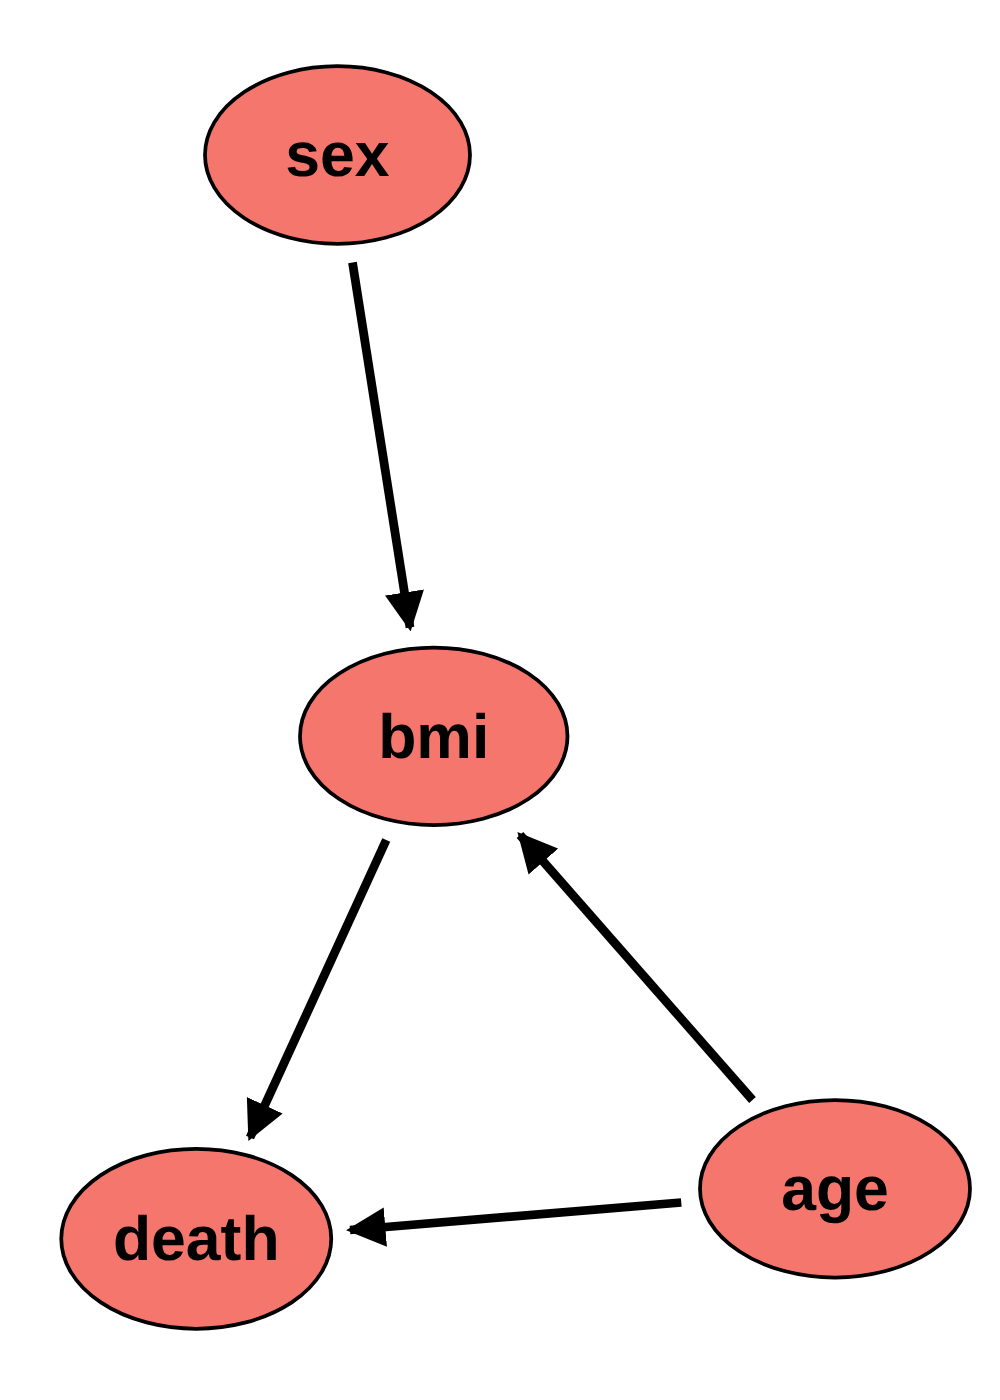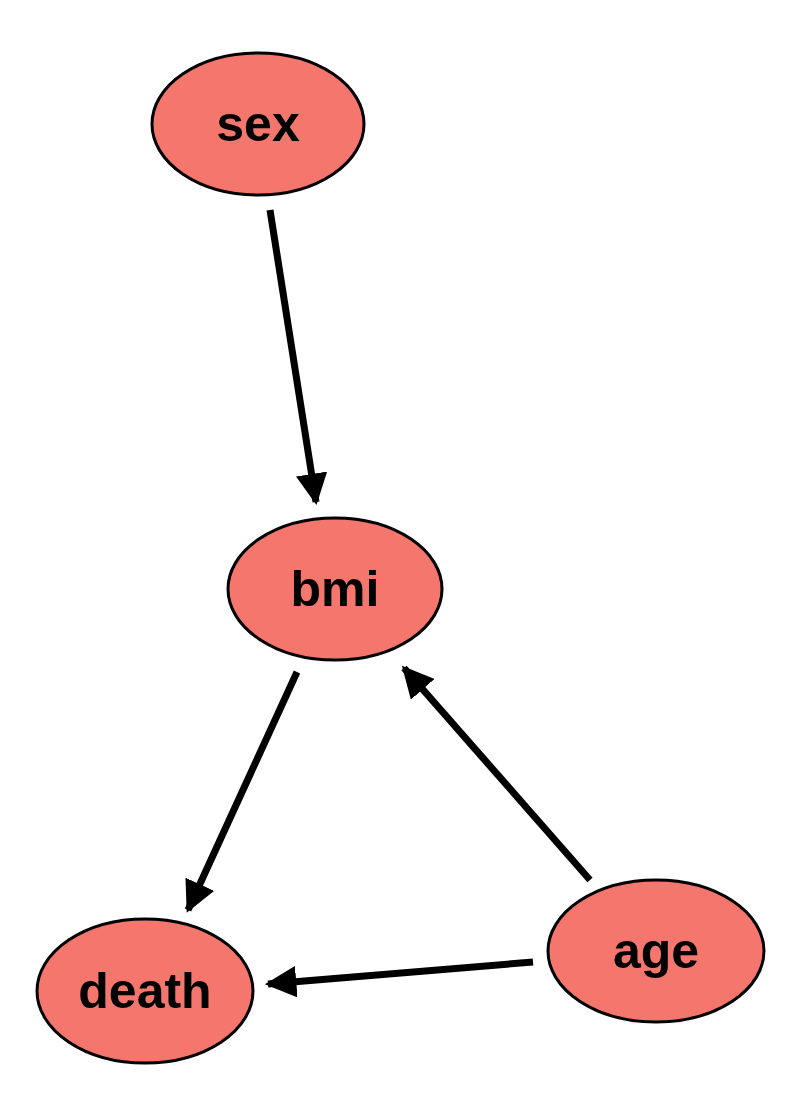--- a/index.html
+++ b/index.html
@@ -8,20 +8,21 @@
     background: #ffffff;
     width: 800px;
     height: 1120px;
     overflow: hidden;
     font-family: "Liberation Sans", "DejaVu Sans", sans-serif;
   }
   #dag-wrap {
     width: 682px;
     height: 1120px;
     position: relative;
+    margin-left: 12px;
   }
   svg {
     display: block;
   }
   .dag-node-label {
     font-family: "Liberation Sans", "DejaVu Sans", sans-serif;
     font-weight: bold;
     font-size: 50px;
     fill: #000000;
   }

